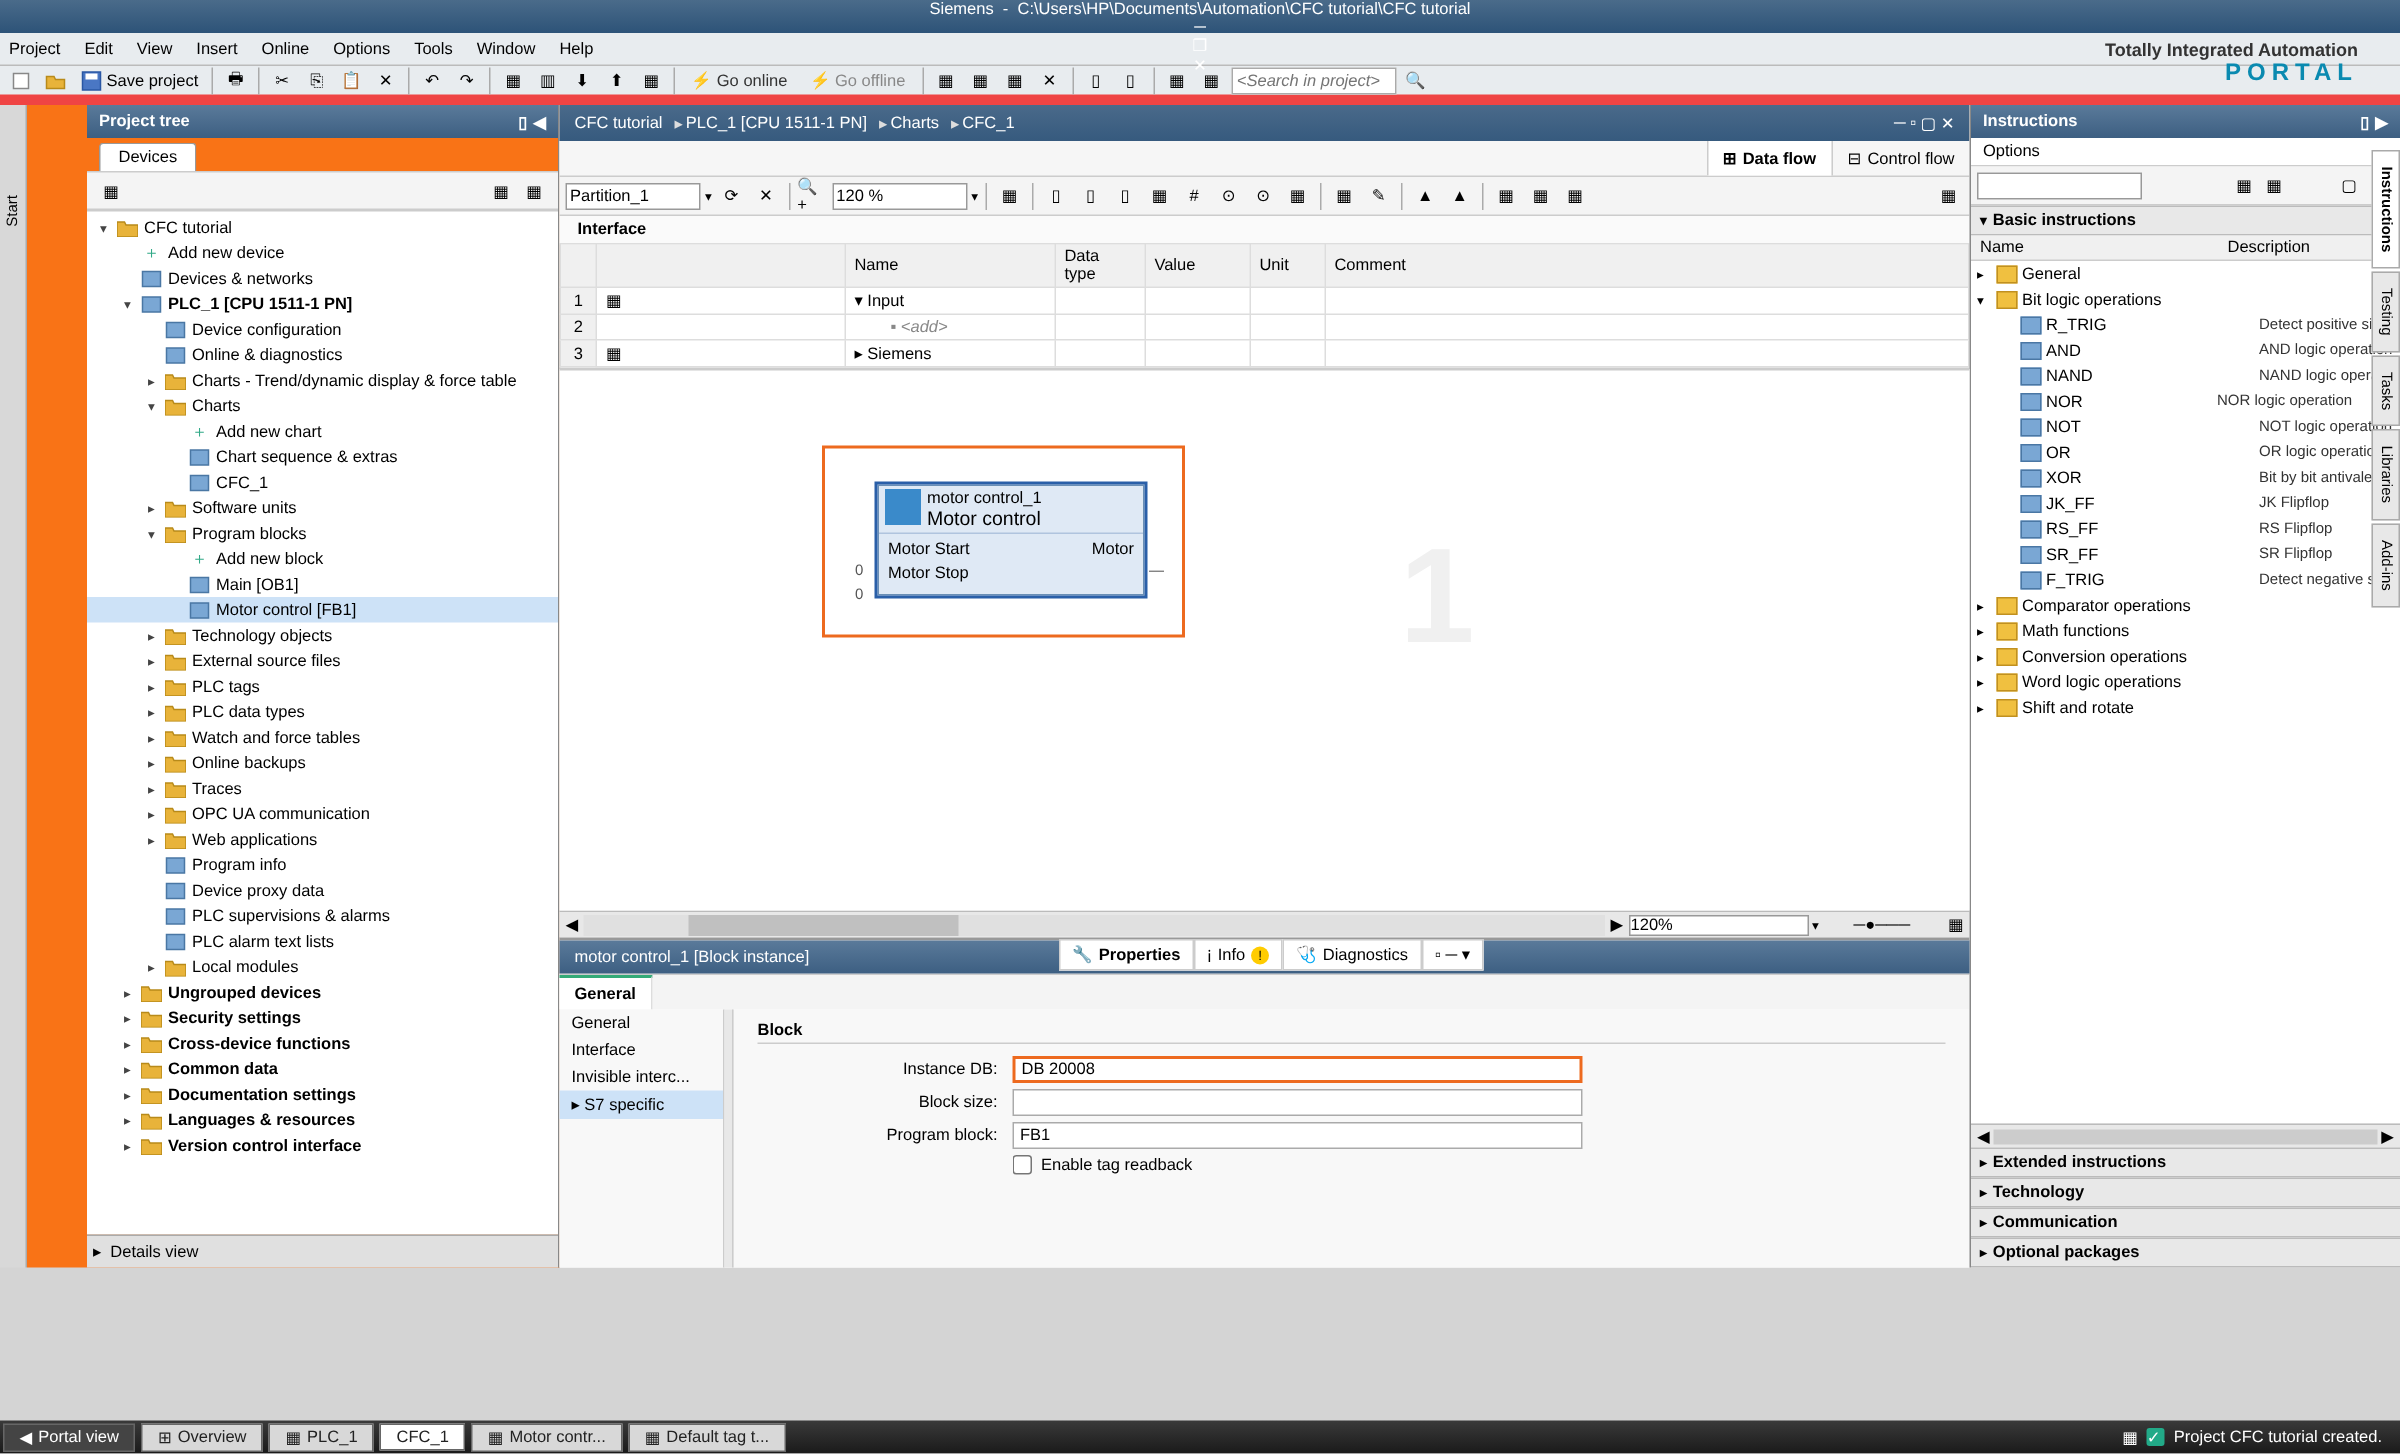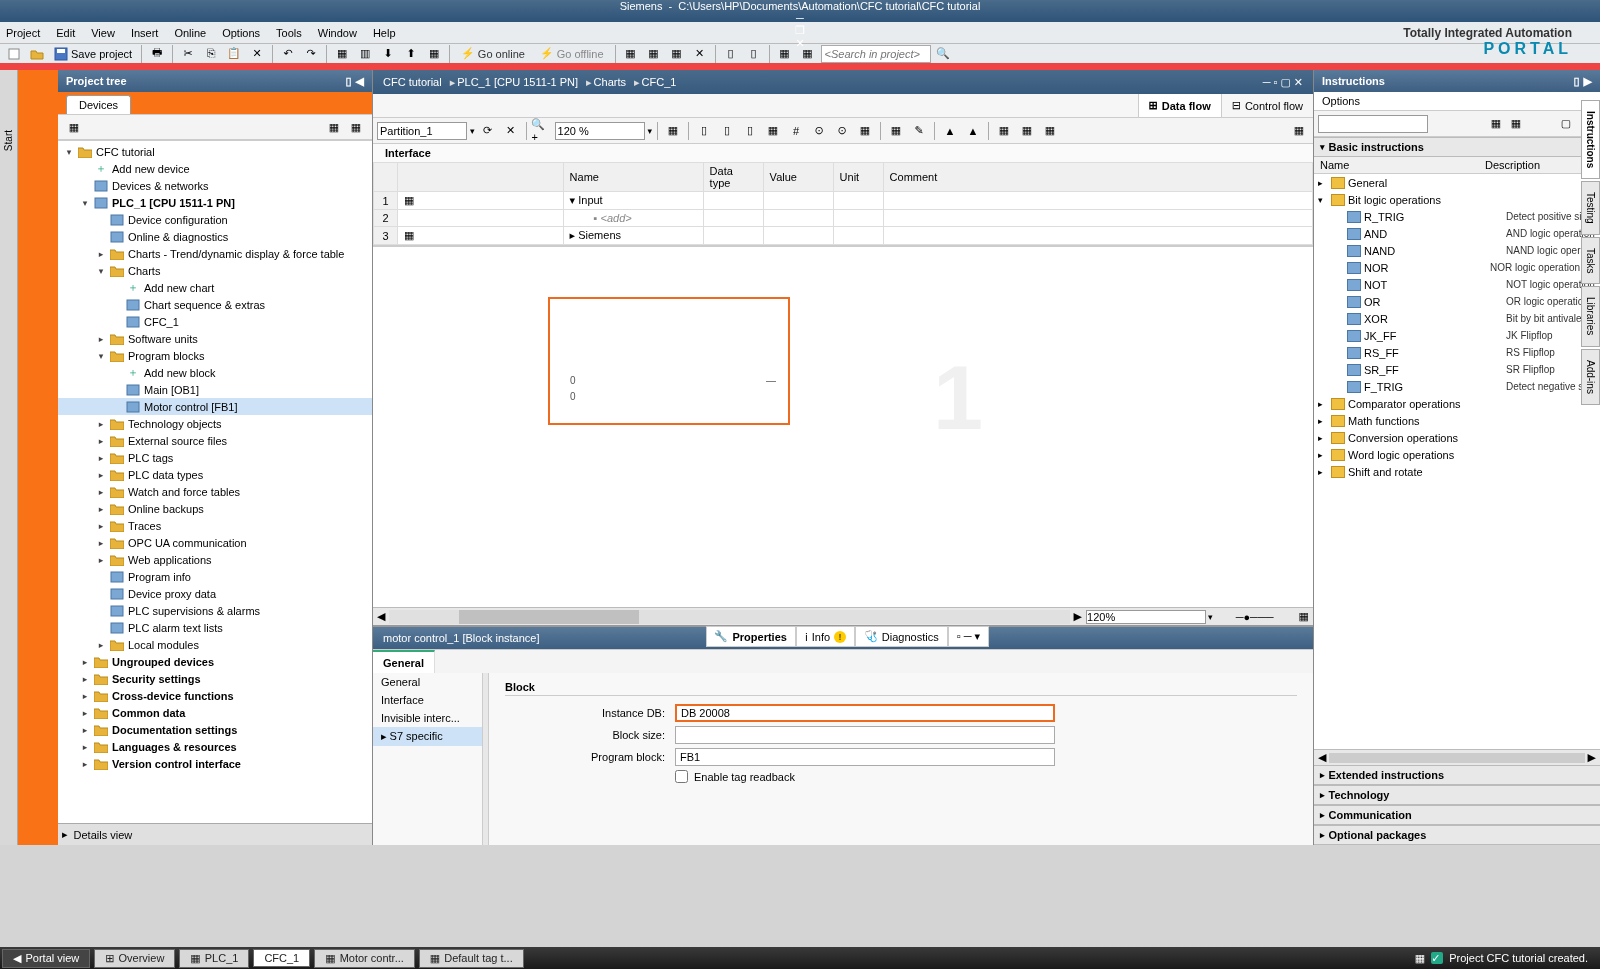--- a/index.html
+++ b/index.html
@@ -669,20 +669,38 @@
               <td></td>
               <td></td>
               <td></td>
             </tr>
       </tbody>
         </table>
     </div>
     <div class="canvas">
       <div class="watermark">1</div>
       <div class="block-outline">
+        <div class="fb-block sel">
+          <div class="fb-title">
+            <div class="fb-ticon"></div>
+            <div>
+              <div>motor control_1</div>
+              <div style="font-size:13px">Motor control</div>
+            </div>
+          </div>
+          <div class="fb-pins">
+            <div class="fb-pin-row">
+                <span>Motor Start</span>
+                <span>Motor</span>
+              </div>
+            <div class="fb-pin-row">
+                <span>Motor Stop</span>
+              </div>
+          </div>
+        </div>
         <span class="pin-conn" style="left:20px;top:76px">0</span>
         <span class="pin-conn" style="left:20px;top:92px">0</span>
         <span class="pin-conn" style="left:216px;top:76px">—</span>
       </div>
     </div>
     <div class="hscroll">
       <span style="padding:0 4px">◀</span>
       <div class="track">
           <div class="thumb"></div>
         </div>
@@ -803,21 +821,21 @@
         </div>
         <div class="instr-row" style="padding-left: 20px;">
           <span class="chev"></span>
           <span class="iicon blk"></span>
           <span class="name" style="width: 142px;">NAND</span>
           <span class="desc">NAND logic operation</span>
         </div>
         <div class="instr-row" style="padding-left: 20px;">
           <span class="chev"></span>
           <span class="iicon blk"></span>
-          <span class="name" style="width: 126px;">NOR</span>
+          <span class="name" style="width: 114px;">NOR</span>
           <span class="desc">NOR logic operation</span>
         </div>
         <div class="instr-row" style="padding-left: 20px;">
           <span class="chev"></span>
           <span class="iicon blk"></span>
           <span class="name" style="width: 142px;">NOT</span>
           <span class="desc">NOT logic operation</span>
         </div>
         <div class="instr-row" style="padding-left: 20px;">
           <span class="chev"></span>

